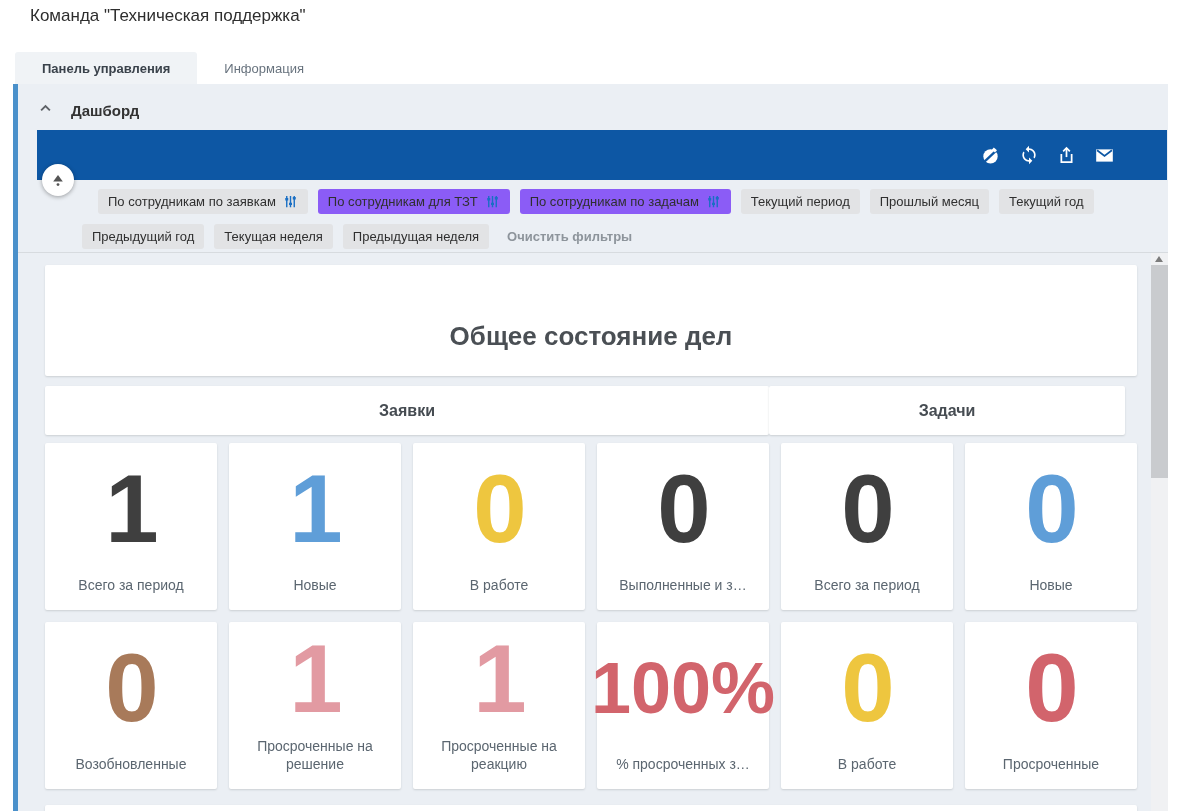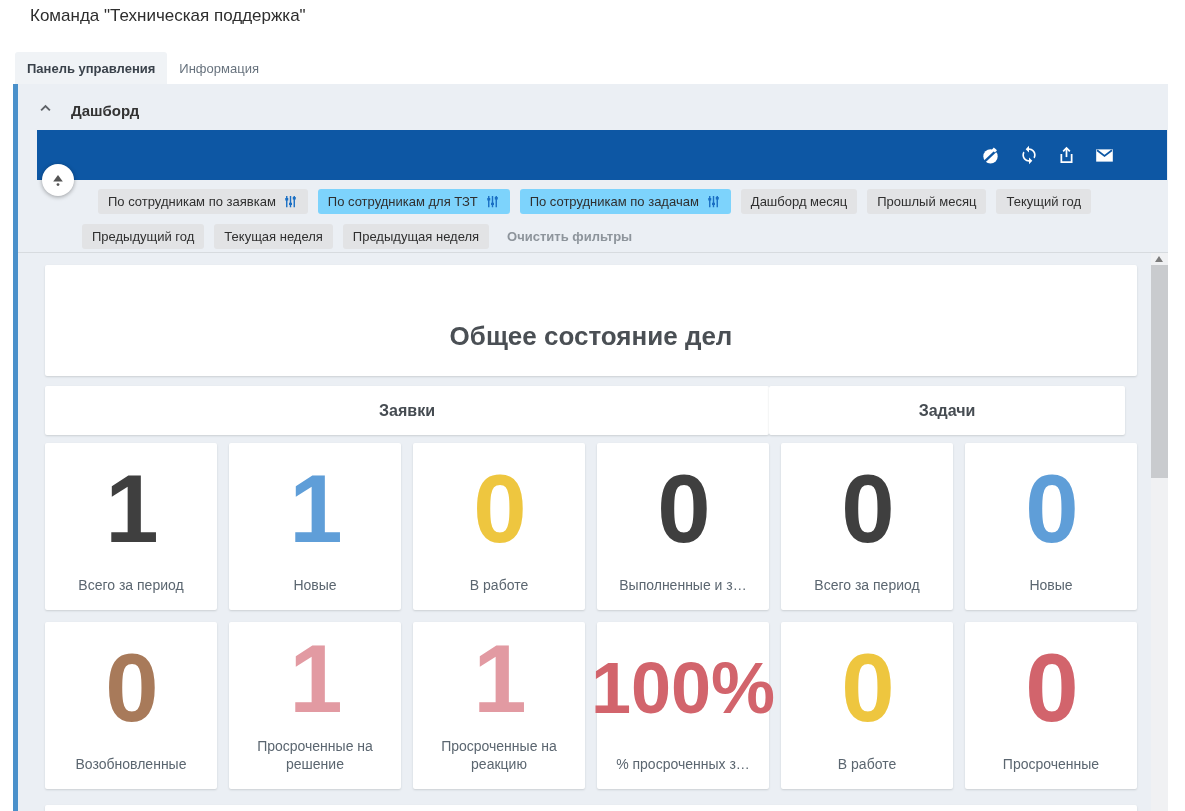--- a/index.html
+++ b/index.html
@@ -4,40 +4,40 @@
 <style>
   * { margin:0; padding:0; box-sizing:border-box; }
   html,body { background:#fff; }
   #app {
     position:relative; width:1185px; height:811px; overflow:hidden;
     background:#fff; font-family:"Liberation Sans", sans-serif; color:#333;
   }
   
   .page-title { position:absolute; left:30px; top:6px; font-size:17px; color:#2e2e2e; }
   .tabs { position:absolute; left:15px; top:52px; display:flex; height:32px; }
-  .tab { padding:0 12px; display:flex; align-items:center; font-size:13px; color:#68737e; cursor:pointer; }
+  .tab { padding:0 27px; display:flex; align-items:center; font-size:13px; color:#68737e; cursor:pointer; }
   .tab.active { background:#f0f3f6; color:#3a424b; font-weight:700; border-radius:3px 3px 0 0; }
   
   .panel { position:absolute; left:13px; top:84px; width:1155px; height:727px;
            background:#ebeff4; border-left:5px solid #4a90ca; }
   .dash-header { position:absolute; left:38px; top:101px; display:flex; align-items:center; gap:18px; }
   .dash-header .title { font-size:15px; font-weight:700; color:#333; }
   .blue-bar { position:absolute; left:37px; top:130px; width:1130px; height:50px; background:#0d57a4;
               display:flex; align-items:center; justify-content:flex-end; gap:17px; padding-right:52px; }
   .tb-icon { width:21px; height:21px; display:flex; align-items:center; justify-content:center; cursor:pointer; }
   .fab { position:absolute; left:42px; top:164px; width:32px; height:32px; border-radius:50%;
          background:#fff; box-shadow:0 1px 4px rgba(0,0,0,.35); display:flex; align-items:center;
          justify-content:center; z-index:5; cursor:pointer; }
   
   .chips { position:absolute; left:82px; display:flex; gap:10px; align-items:center; }
   .chips.r1 { top:189px;padding-left:16px; }
   .chips.r2 { top:224px; }
   .chip { height:25px; padding:0 10px; background:#e2e3e5; border-radius:3px; font-size:13px;
           color:#2f2f2f; display:inline-flex; align-items:center; gap:7px; cursor:pointer; white-space:nowrap; }
-  .chip.blue { background:#7dd3fc; }
+  .chip.blue { background:#8b5cf6; }
   .clear-link { font-size:13px; font-weight:700; color:#8d949b; margin-left:8px; cursor:pointer; }
   .divider { position:absolute; left:18px; top:252px; width:1150px; height:1px; background:#d7dbdf; }
   
   .card { background:#fff; border-radius:2px; box-shadow:0 1px 2px rgba(60,64,67,.18); }
   .title-card { position:absolute; left:45px; top:265px; width:1092px; height:111px;
                 display:flex; align-items:center; justify-content:center; }
   .title-card .t { font-size:26px; font-weight:700; color:#4a4f54;margin-top:32px; }
   .group-row { position:absolute; left:45px; top:386px; width:1092px; display:flex; }
   .group-card { height:49px; display:flex; align-items:center; justify-content:center; }
   .group-card.g1 { width:724px; }
@@ -133,21 +133,21 @@
         </svg>
       </div>
       <div class="chip blue">
         <span>По сотрудникам по задачам</span>
         <svg width="15" height="15" viewBox="0 0 16 16" fill="none" stroke="#1a6fc4">
           <path stroke-width="1.5" d="M4 2v12M8 14V2M12 2v12"></path>
           <path stroke-width="2.6" d="M2.4 5.5h3.2M6.4 10.5h3.2M10.4 4.5h3.2"></path>
         </svg>
       </div>
       <div class="chip">
-        <span>Дашборд месяц</span>
+        <span>Текущий период</span>
       </div>
       <div class="chip">
         <span>Прошлый месяц</span>
       </div>
       <div class="chip">
         <span>Текущий год</span>
       </div>
     </div>
   <div class="chips r2" id="chips-row2">
 

